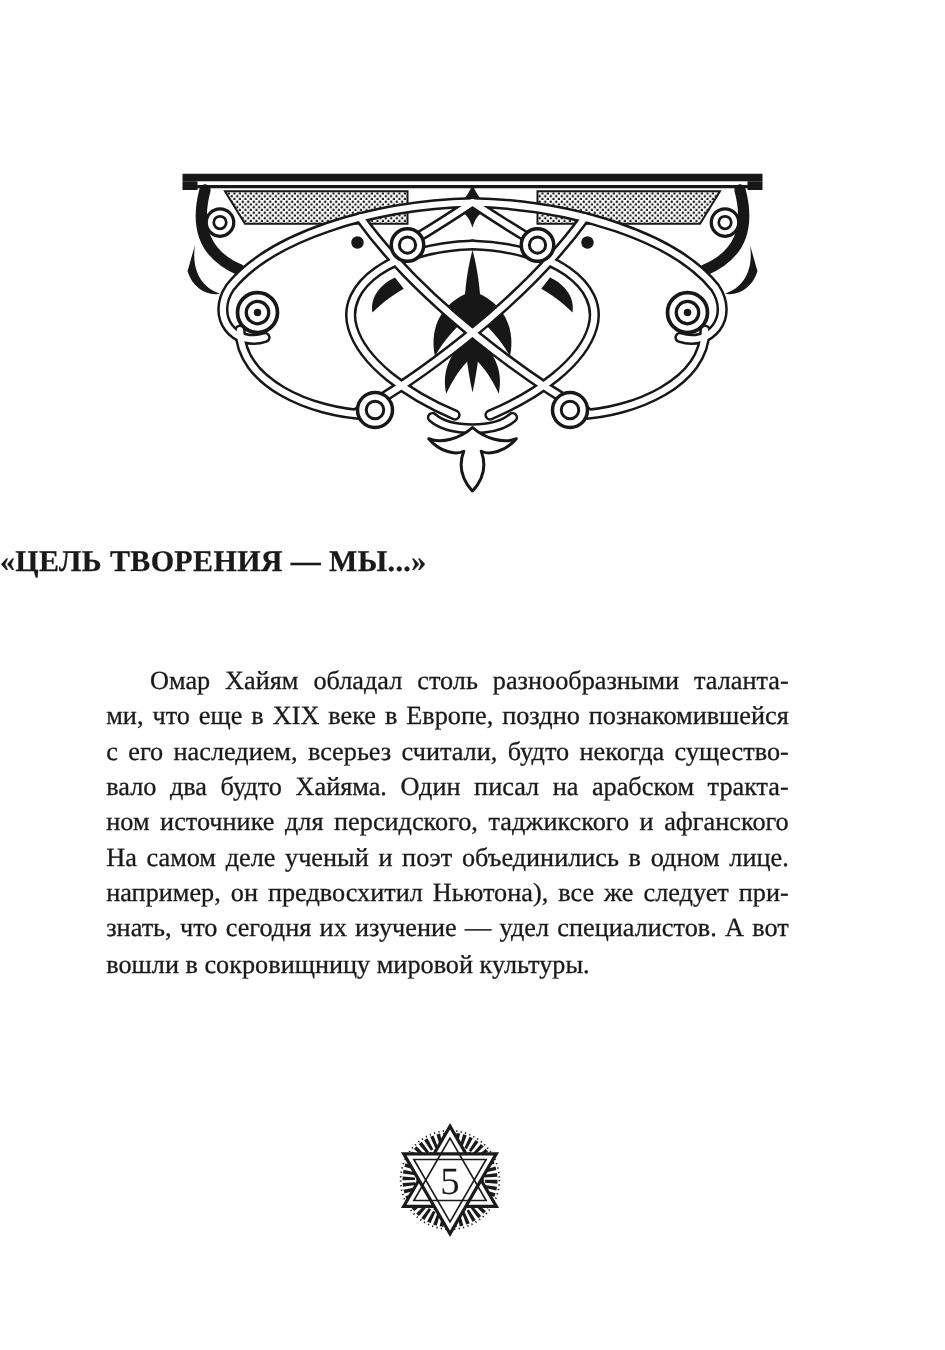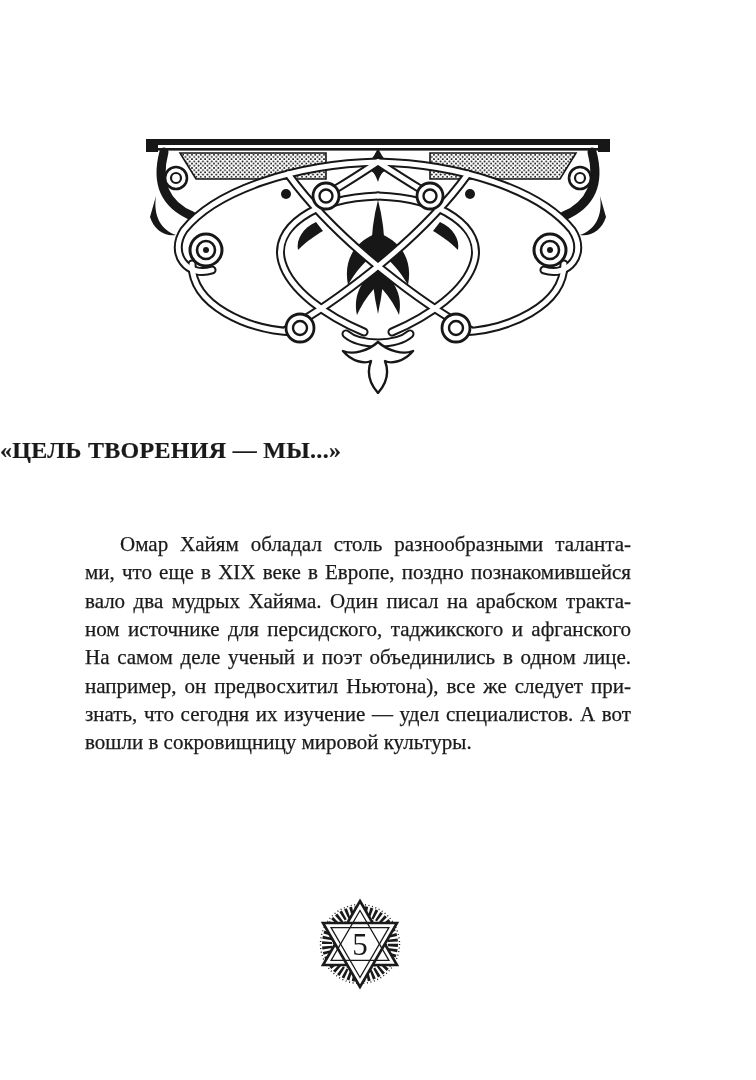--- a/index.html
+++ b/index.html
@@ -128,21 +128,22 @@
 
     <path d="M238,204 C228,213 213,217 203,213 C212,224 225,226 231,223 C226,236 230,246 238,255 C246,246 250,236 245,223 C251,226 264,224 273,213 C263,217 248,213 238,204 Z" fill="#ffffff" stroke="#171717" stroke-width="2.4" stroke-linejoin="round"></path>
   </svg>
 </div>
 
 <div class="chapter-title">«ЦЕЛЬ ТВОРЕНИЯ — МЫ...»</div>
 
 <div class="paragraph">
     <div class="line">Омар Хайям обладал столь разнообразными таланта-</div>
     <div class="line">ми, что еще в XIX веке в Европе, поздно познакомившейся</div>
-    <div class="line">вало два мудрых Хайяма. Один писал на арабском тракта-</div>
+    <div class="line">с его наследием, всерьез считали, будто некогда существо-</div>
+    <div class="line">вало два будто Хайяма. Один писал на арабском тракта-</div>
     <div class="line">ном источнике для персидского, таджикского и афганского</div>
     <div class="line">На самом деле ученый и поэт объединились в одном лице.</div>
     <div class="line">например, он предвосхитил Ньютона), все же следует при-</div>
     <div class="line">знать, что сегодня их изучение — удел специалистов. А вот</div>
     <div class="line last">вошли в сокровищницу мировой культуры.</div>
   </div>
 
 <div class="medallion">
   <svg width="96" height="96" viewBox="0 0 96 96" xmlns="http://www.w3.org/2000/svg">
     <g>

